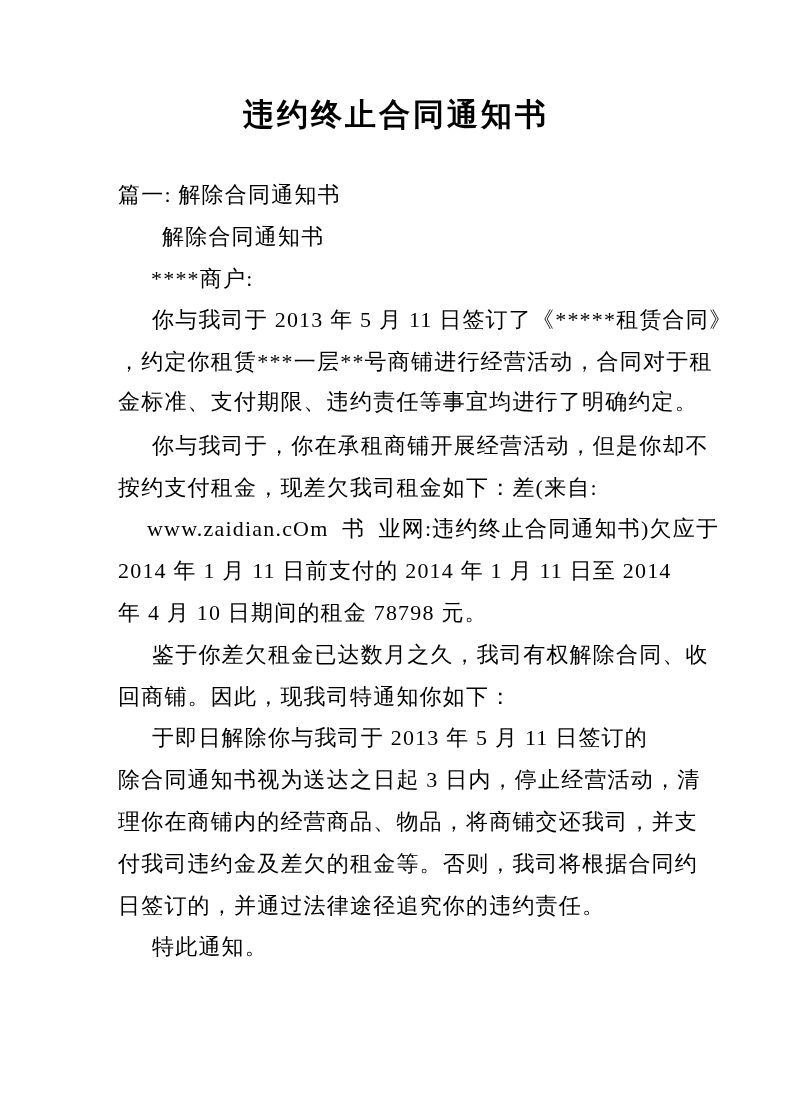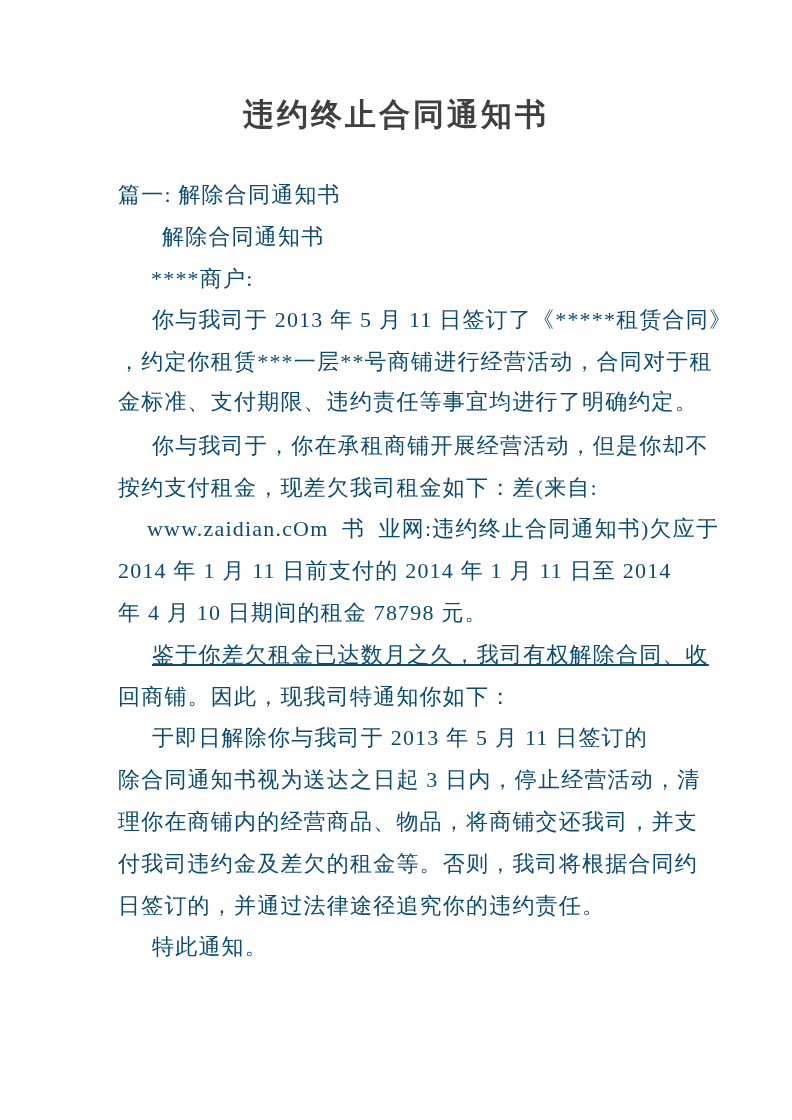--- a/index.html
+++ b/index.html
@@ -18,31 +18,31 @@
   .doc-title {
     position: absolute;
     top: 94px;
     left: 0;
     width: 100%;
     margin: 0;
     text-align: center;
     font-size: 31px;
     font-weight: 700;
     letter-spacing: 3px;
-    color: #404040;
+    color: #000000;
   }
   .doc-body {
     position: absolute;
     top: 174px;
     left: 118px;
     width: 562px;
     font-size: 22px;
     line-height: 41.8px;
     letter-spacing: 1.2px;
-    color: #0c4a6e;
+    color: #000000;
     text-align: left;
   }
   .doc-line {
     white-space: pre;     
     height: 41.8px;
     overflow: visible;
   }
 </style>
 </head>
 <body>
@@ -54,21 +54,21 @@
       <div class="doc-line" style="padding-left: 44px;">解除合同通知书</div>
       <div class="doc-line" style="padding-left: 33px;">****商户:</div>
       <div class="doc-line" style="padding-left: 34px;">你与我司于 2013 年 5 月 11 日签订了《*****租赁合同》</div>
       <div class="doc-line" style="padding-left: 0px;">，约定你租赁***一层**号商铺进行经营活动，合同对于租</div>
       <div class="doc-line" style="padding-left: 0px; font-family: Liberation Mono, monospace;">金标准、支付期限、违约责任等事宜均进行了明确约定。</div>
       <div class="doc-line" style="padding-left: 34px;">你与我司于，你在承租商铺开展经营活动，但是你却不</div>
       <div class="doc-line" style="padding-left: 0px;">按约支付租金，现差欠我司租金如下：差(来自:</div>
       <div class="doc-line" style="padding-left: 0px; margin-left: 29px;">www.zaidian.cOm  书  业网:违约终止合同通知书)欠应于</div>
       <div class="doc-line" style="padding-left: 0px;">2014 年 1 月 11 日前支付的 2014 年 1 月 11 日至 2014</div>
       <div class="doc-line" style="padding-left: 0px;">年 4 月 10 日期间的租金 78798 元。</div>
-      <div class="doc-line" style="padding-left: 34px; text-decoration: underline;">鉴于你差欠租金已达数月之久，我司有权解除合同、收</div>
+      <div class="doc-line" style="padding-left: 34px;">鉴于你差欠租金已达数月之久，我司有权解除合同、收</div>
       <div class="doc-line" style="padding-left: 0px;">回商铺。因此，现我司特通知你如下：</div>
       <div class="doc-line" style="padding-left: 34px;">于即日解除你与我司于 2013 年 5 月 11 日签订的</div>
       <div class="doc-line" style="padding-left: 0px;">除合同通知书视为送达之日起 3 日内，停止经营活动，清</div>
       <div class="doc-line" style="padding-left: 0px;">理你在商铺内的经营商品、物品，将商铺交还我司，并支</div>
       <div class="doc-line" style="padding-left: 0px;">付我司违约金及差欠的租金等。否则，我司将根据合同约</div>
       <div class="doc-line" style="padding-left: 0px;">日签订的，并通过法律途径追究你的违约责任。</div>
       <div class="doc-line" style="padding-left: 34px;">特此通知。</div>
     </div>
 </div>
 

